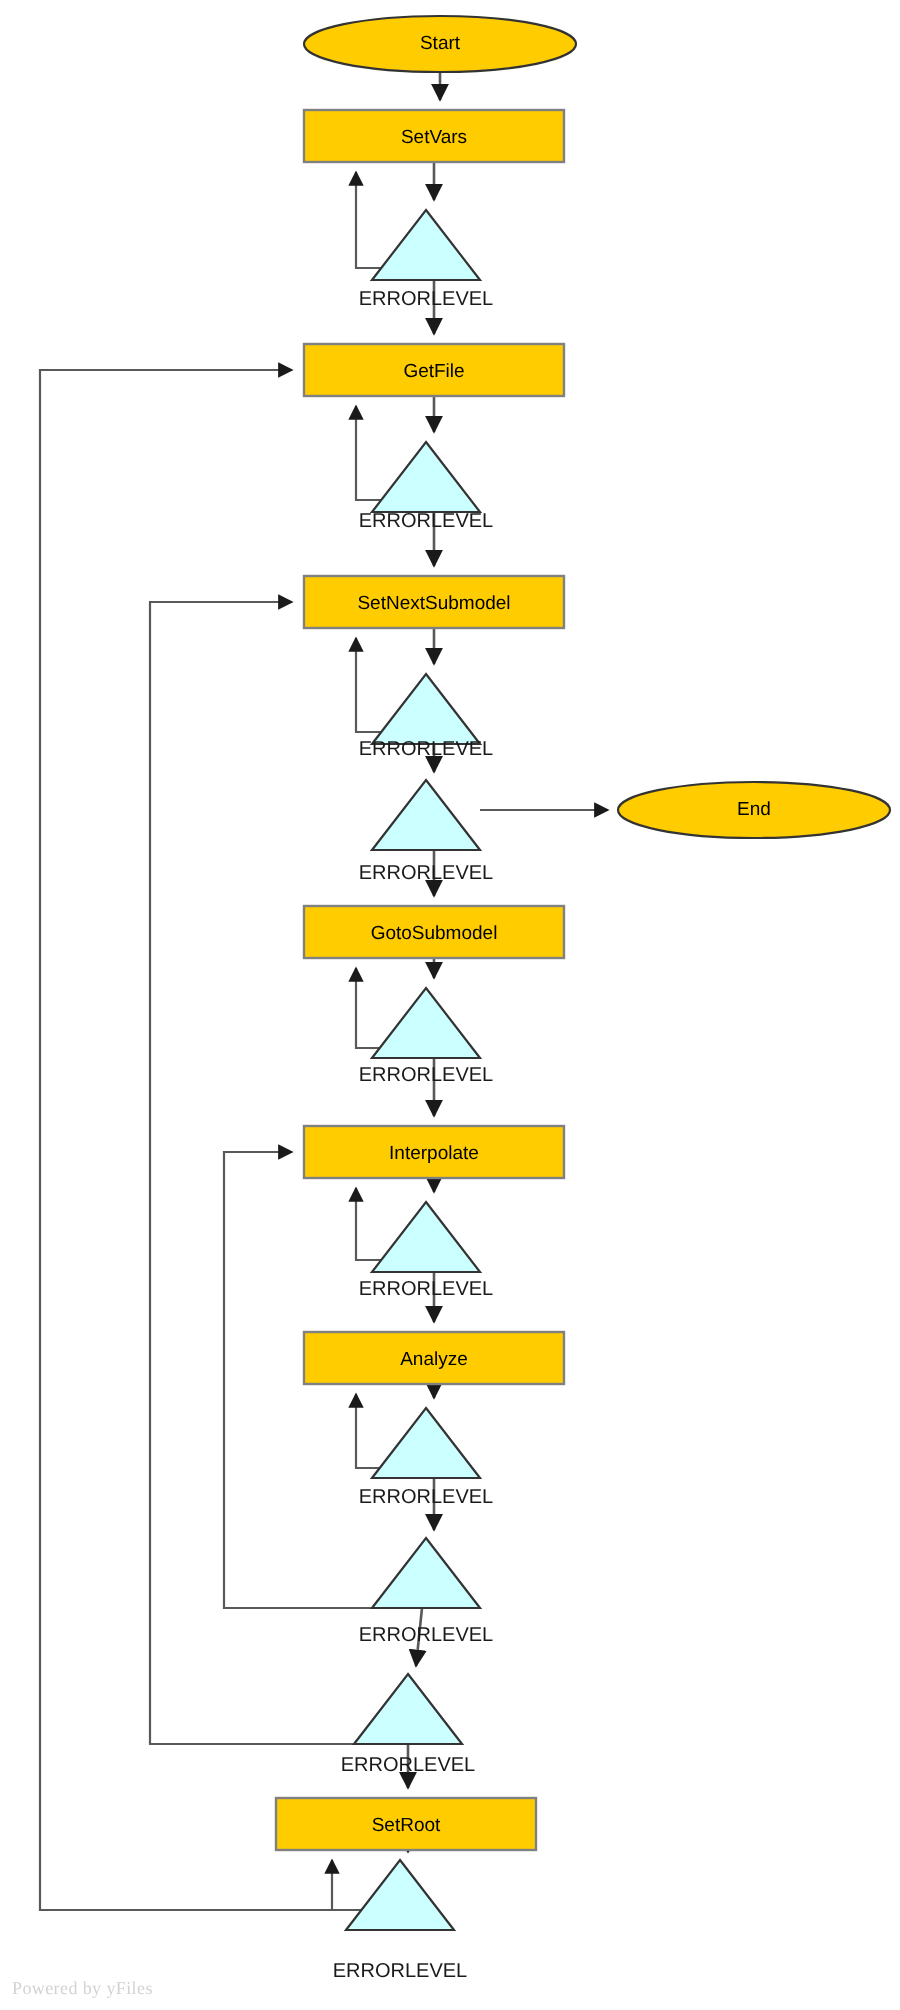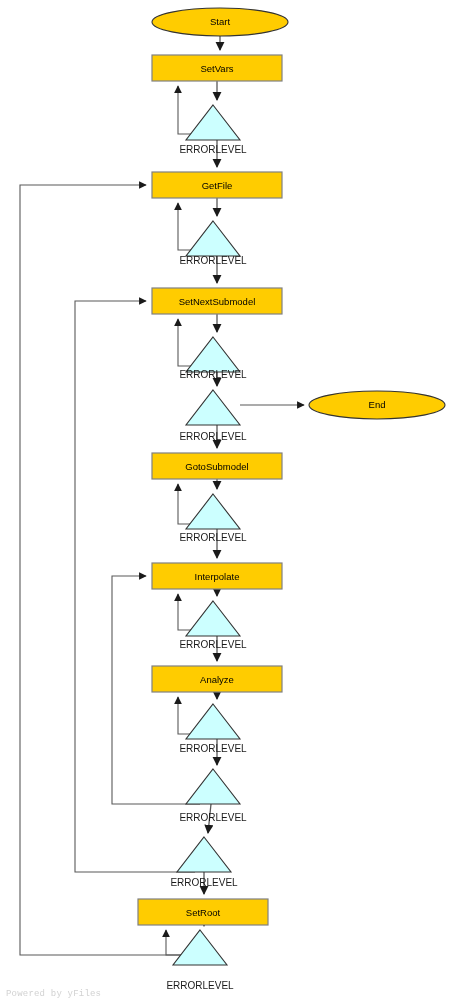--- a/index.html
+++ b/index.html
@@ -44,21 +44,21 @@
     font-family: "Liberation Sans", sans-serif;
     font-size: 10px;
     fill: #1a1a1a;
     text-anchor: middle;
     dominant-baseline: middle;
   }
   .watermark {
     position: absolute;
     left: 6px;
     bottom: 6px;
-    font-family: Liberation Mono, monospace;
+    font-family: Liberation Serif, serif;
     font-size: 9px;
     color: #d2d2d2;
     letter-spacing: 0.2px;
     user-select: none;
   }
 </style>
 </head>
 <body>
 
 <div id="diagram-root">

